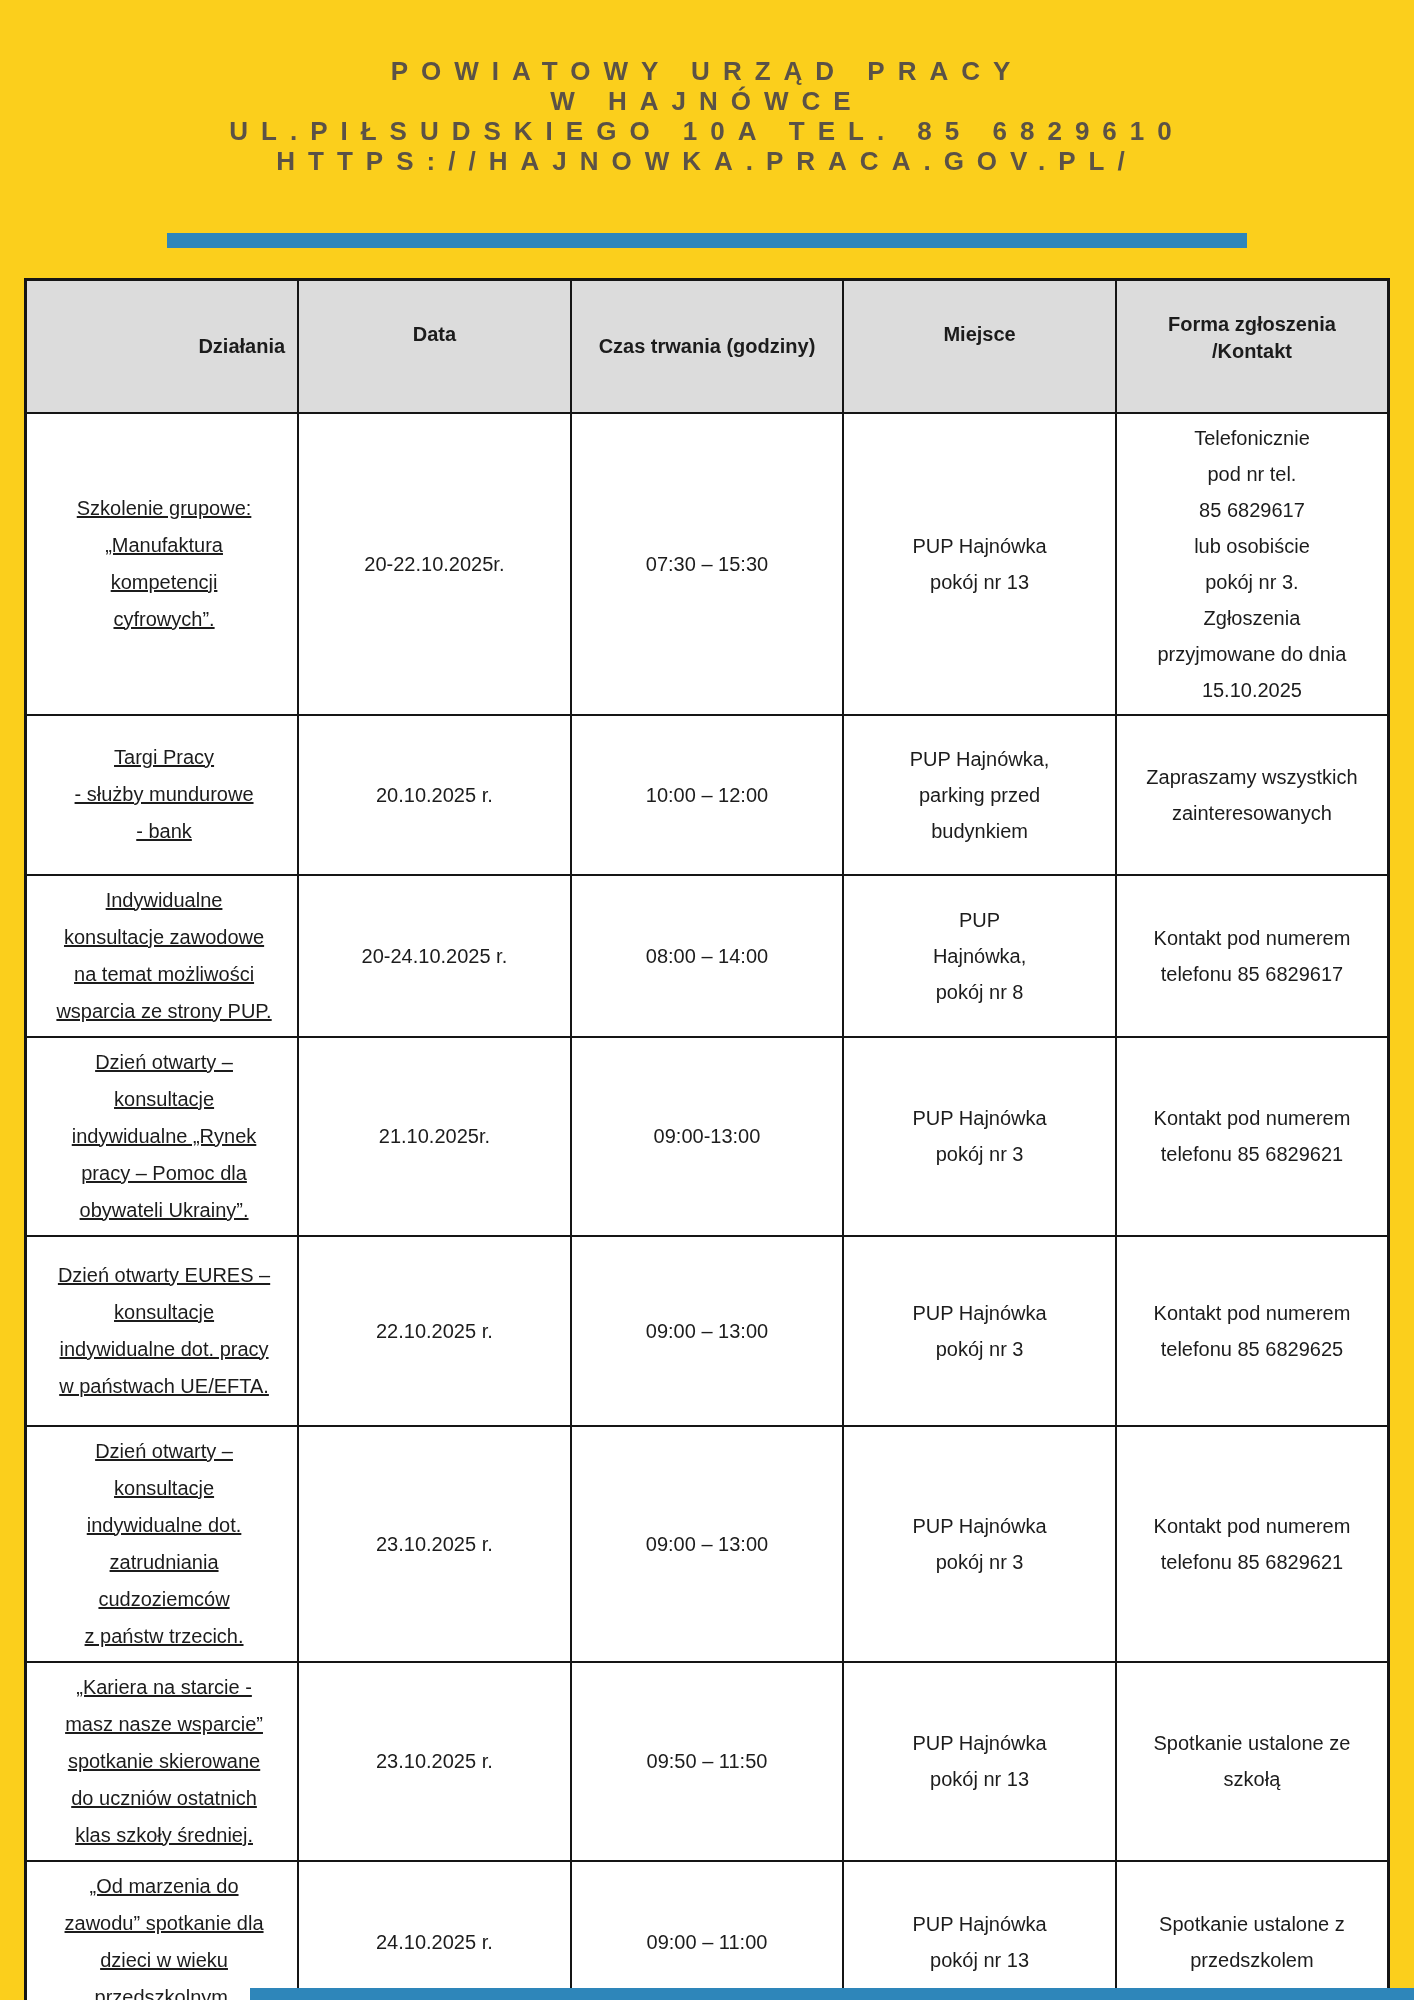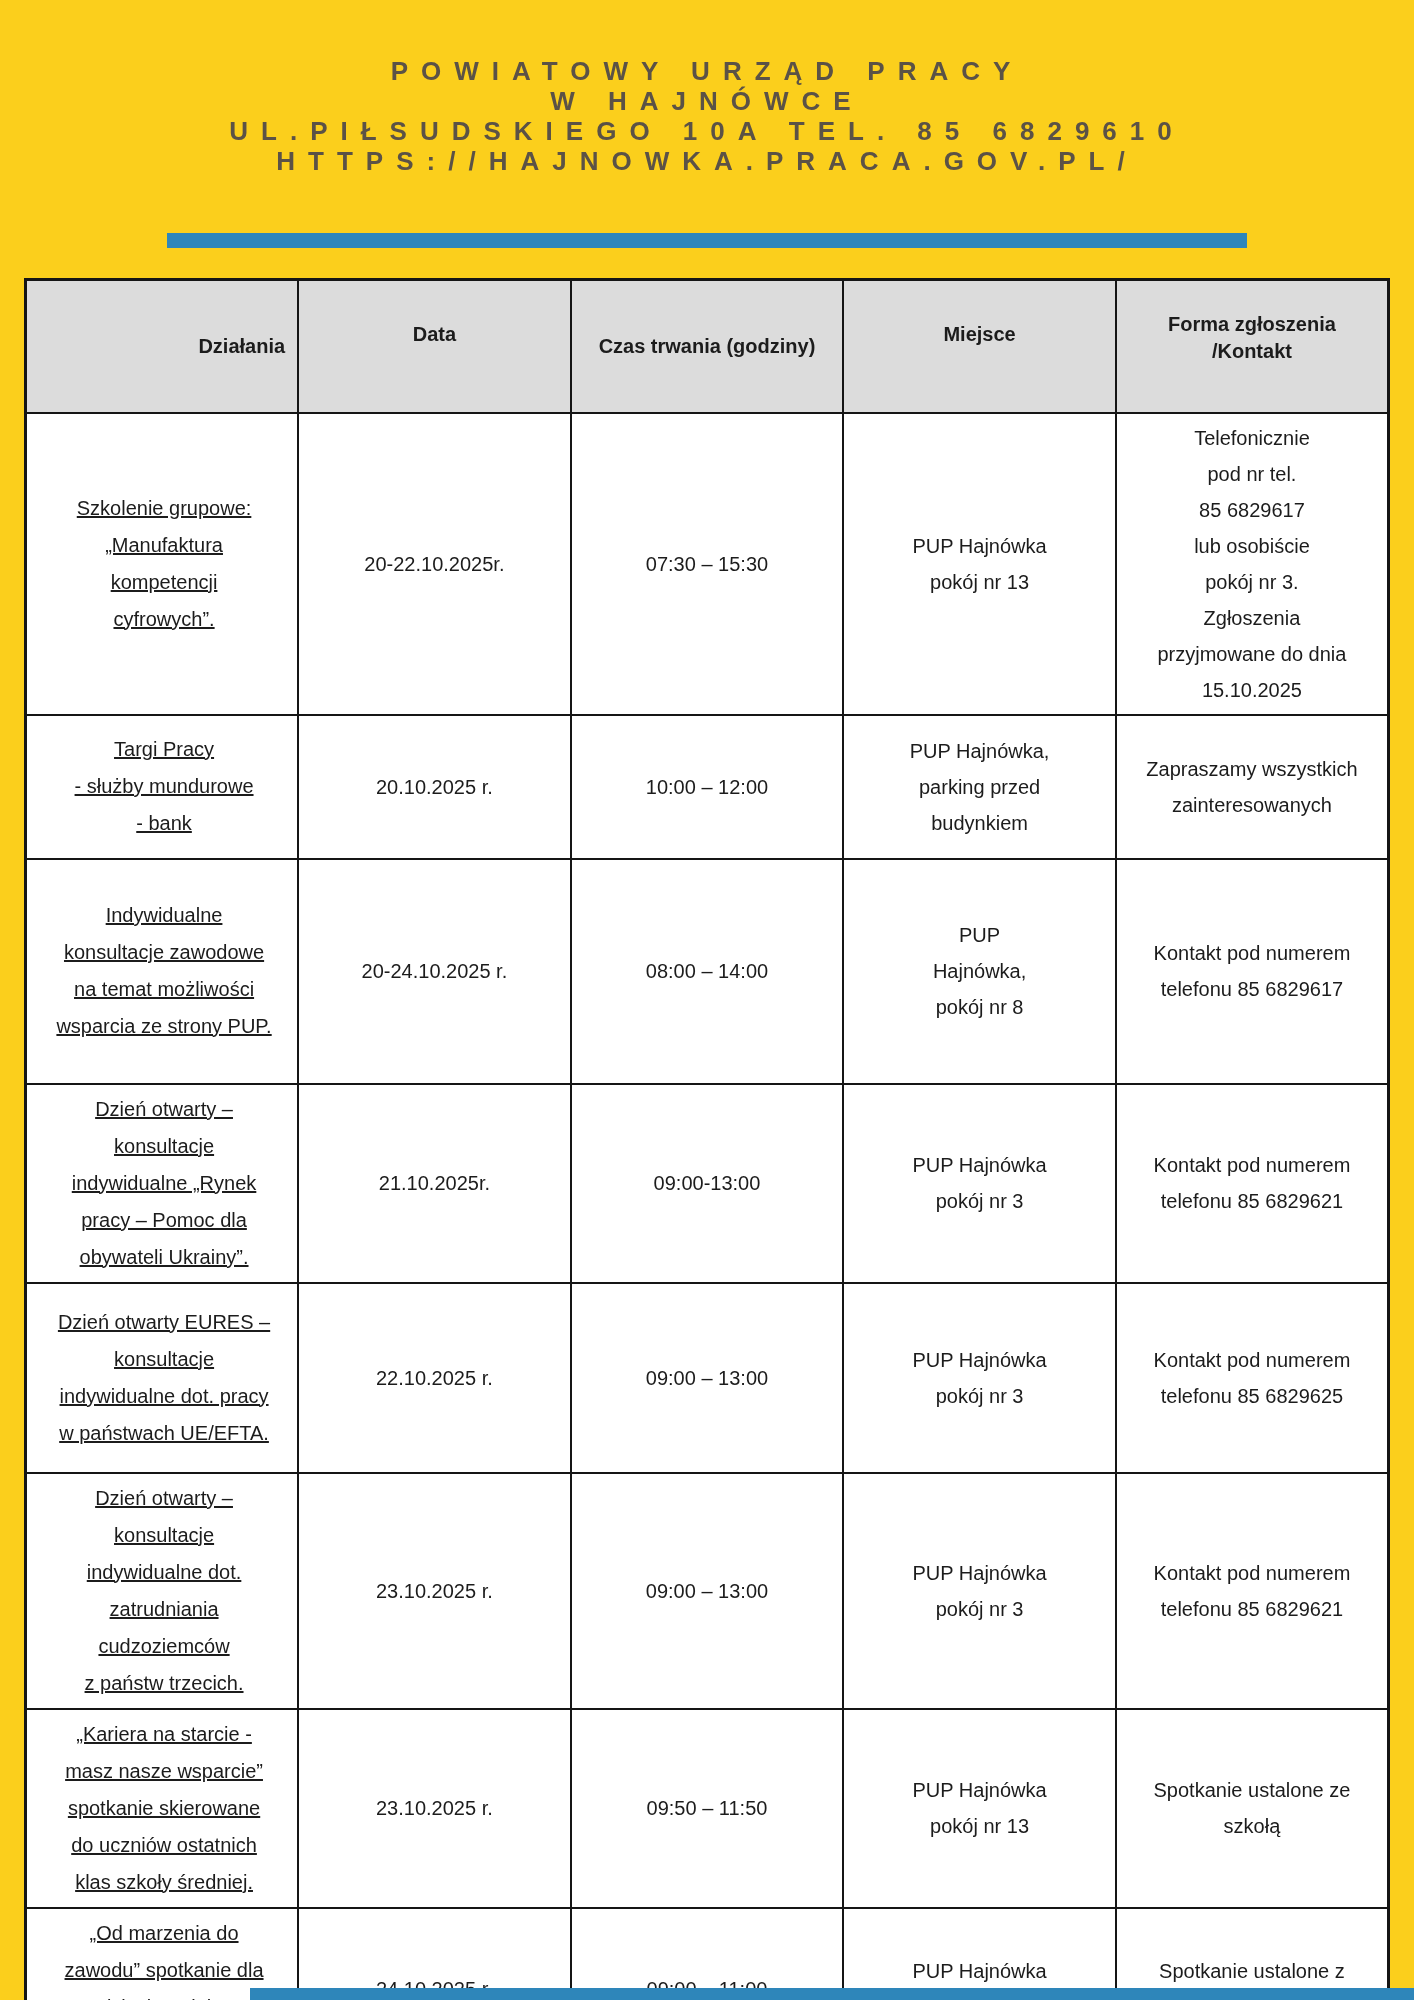--- a/index.html
+++ b/index.html
@@ -51,22 +51,22 @@
     line-height:1.35;
   }
   thead tr{height:133px;}
   th.c-activity{text-align:right;padding-left:16px;}
   th.c-date,th.c-time,th.c-place,th.c-contact{text-align:center;}
   .th-hi{position:relative;top:-12px;display:inline-block;}
   td{white-space:pre-line;}
   td.c-activity{text-align:center;padding-left:16px;line-height:1.85;text-decoration:underline;}
   td.c-date,td.c-time,td.c-place,td.c-contact{text-align:center;}
   tbody tr:nth-child(1){height:290px;}
-  tbody tr:nth-child(2){height:144px;}
-  tbody tr:nth-child(3){height:225px;}
+  tbody tr:nth-child(2){height:160px;}
+  tbody tr:nth-child(3){height:162px;}
   tbody tr:nth-child(4){height:185px;}
   tbody tr:nth-child(5){height:190px;}
   tbody tr:nth-child(6){height:215px;}
   tbody tr:nth-child(7){height:185px;margin-top:20px;}
   tbody tr:nth-child(8){height:155px;}
   .bottom-bar{
     position:absolute;
     left:250px;right:0;bottom:0;
     height:12px;
     background:#2e86ba;

